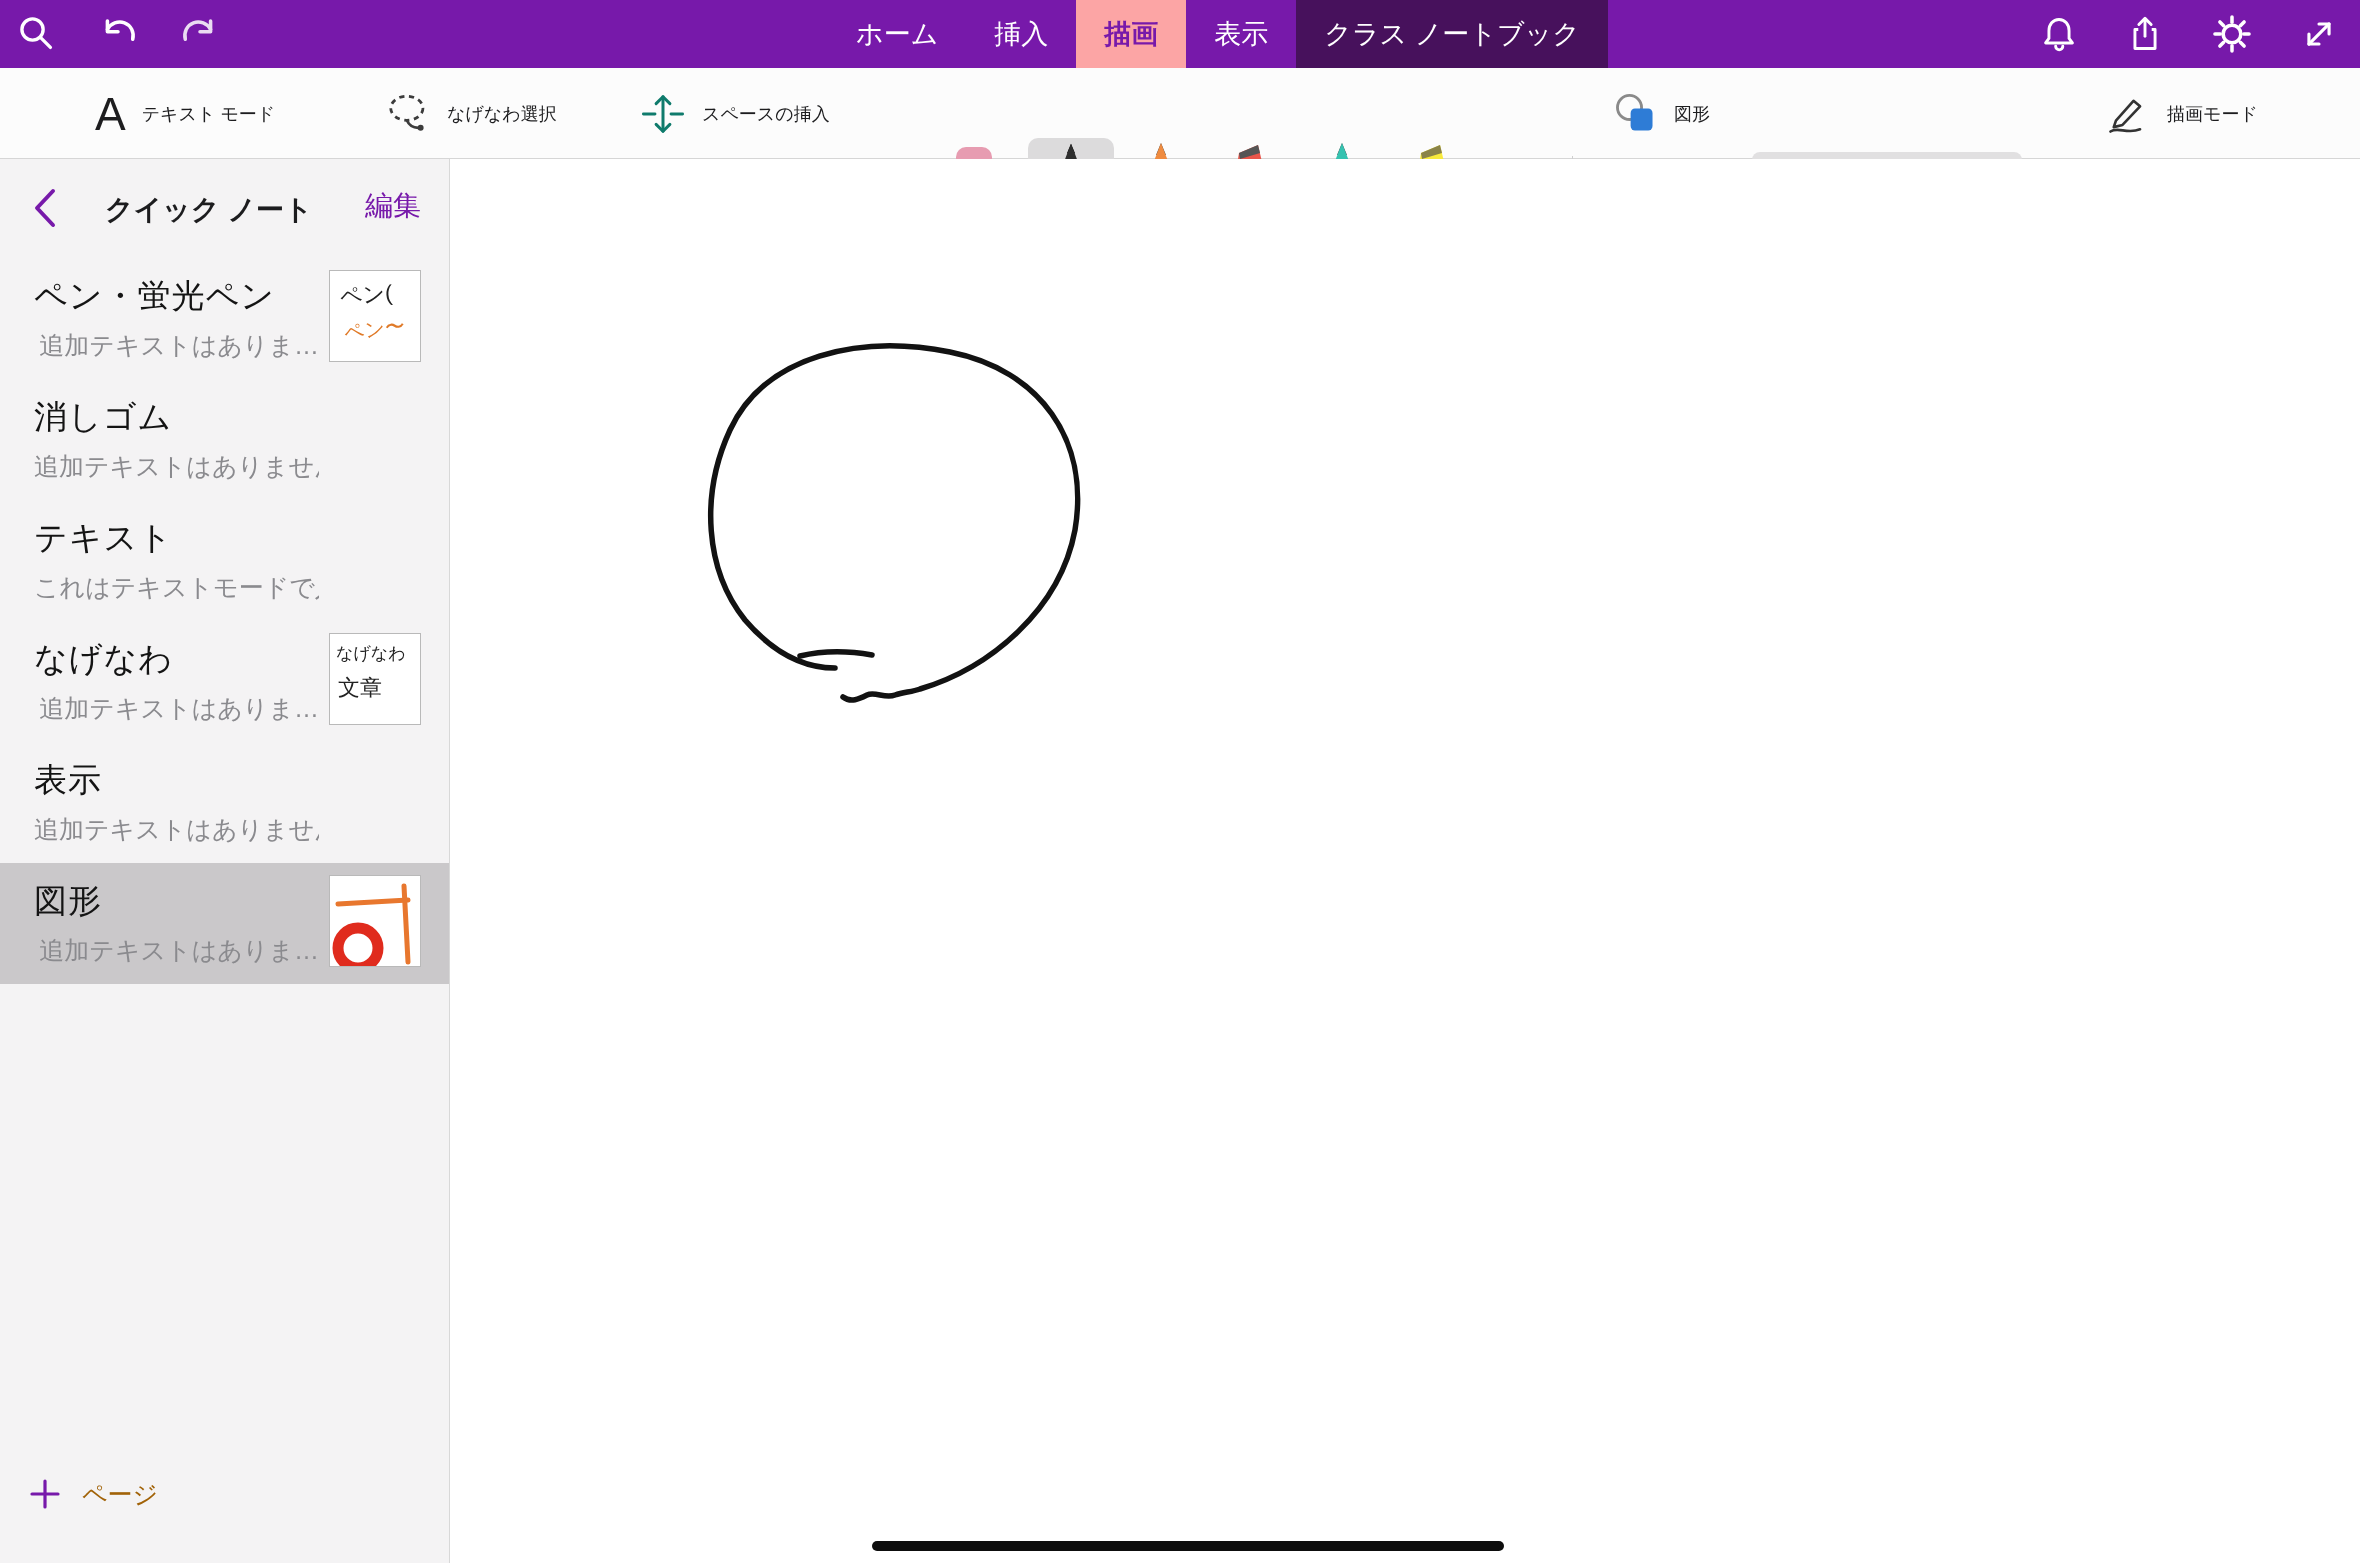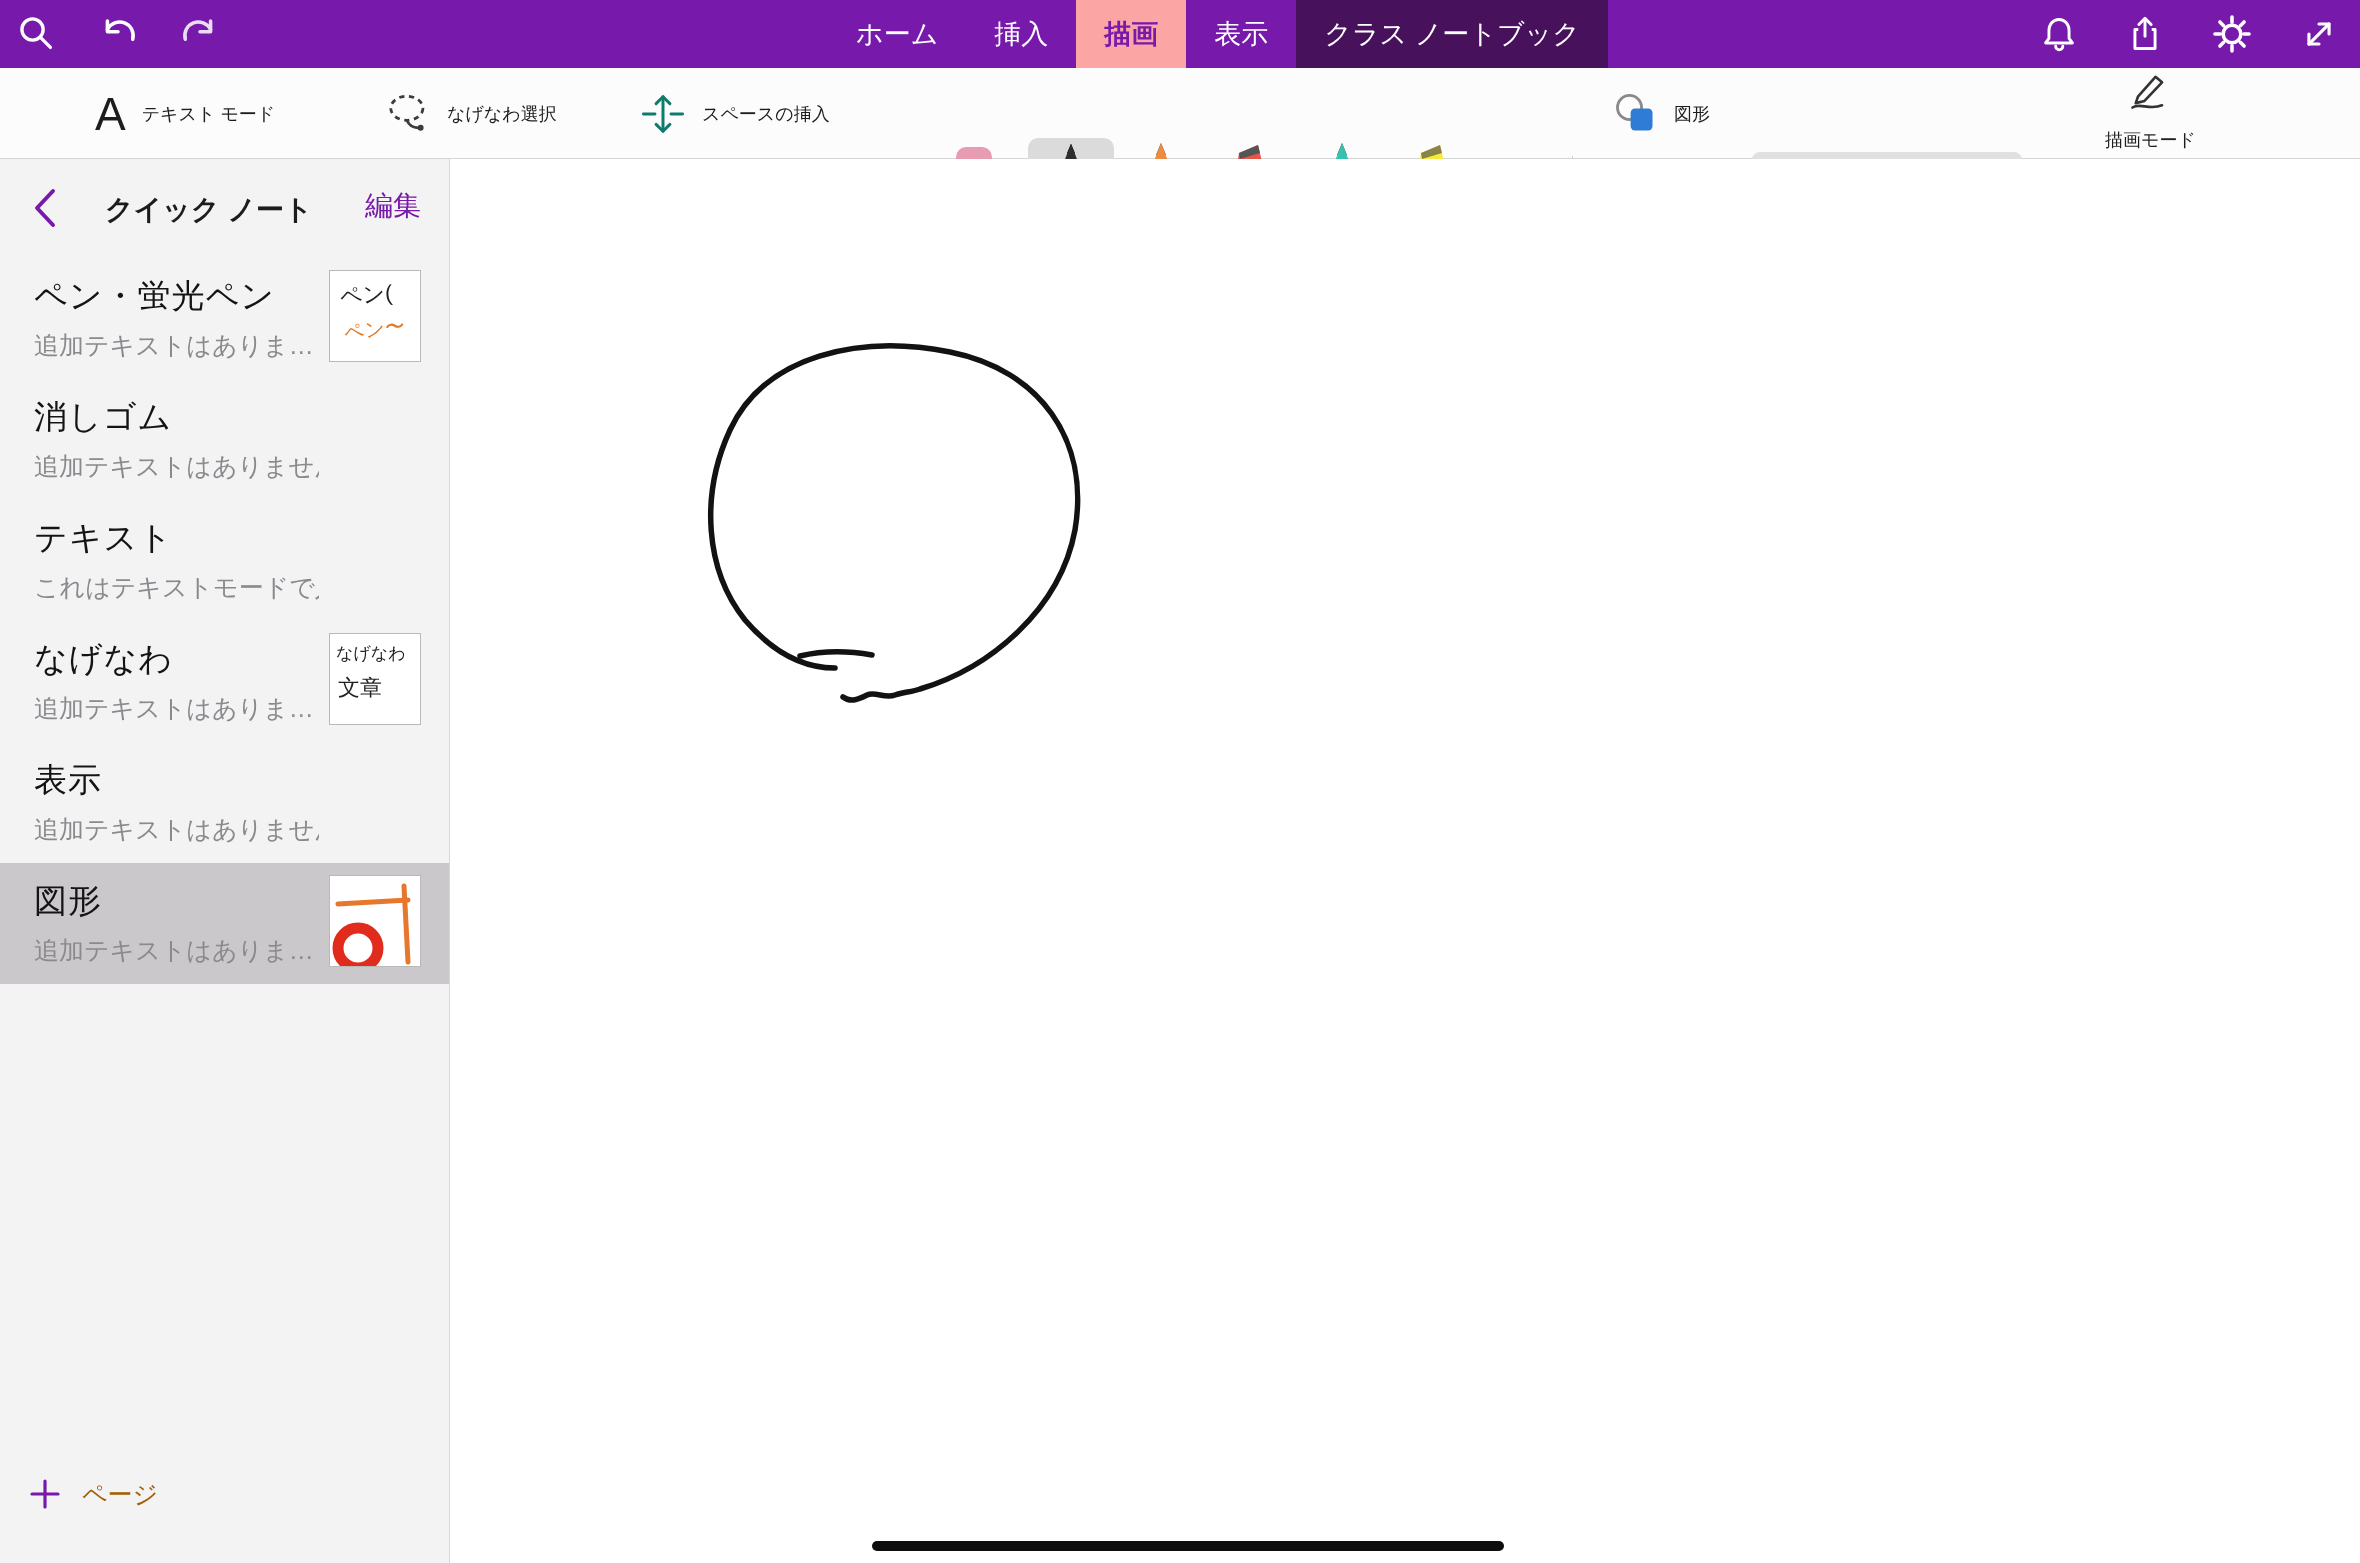--- a/index.html
+++ b/index.html
@@ -36,21 +36,21 @@
   
   .sidebar { position:absolute; left:0; top:159px; width:450px; height:1404px; background:#f4f3f4;
              border-right:1px solid #d8d8d8; }
   .sb-header { position:relative; height:99px; }
   .sb-back { position:absolute; left:22px; top:26px; width:44px; height:48px; background:none; border:none; cursor:pointer; }
   .sb-title { position:absolute; left:105px; top:32px; font-size:28px; font-weight:600; color:#1c1c1e; }
   .sb-edit { position:absolute; right:28px; top:28px; font-size:28px; color:#7719aa; background:none; border:none; cursor:pointer; font-family:inherit; }
   .sb-row { position:relative; height:121px; padding:16px 130px 0 34px; cursor:pointer; }
   .sb-row.selected { background:#cac8ca; }
   .row-title { font-size:33px; color:#141414; letter-spacing:1px; white-space:nowrap; overflow:hidden; }
-  .row-sub { margin-top:10px; font-size:25px; color:#8a8a8e; white-space:nowrap; overflow:hidden; }
+  .row-sub { margin-top:10px; font-size:25px; color:#8a8a8e; white-space:nowrap; overflow:hidden;text-align:right; }
   .thumb { position:absolute; right:28px; top:12px; width:92px; height:92px; background:#fff;
            border:1px solid #b9b9b9; overflow:hidden; }
   .thumb .t1 { display:block; font-size:22px; color:#222; margin:8px 0 0 10px; transform:rotate(-4deg); }
   .thumb .t2 { display:block; font-size:20px; color:#e07a28; margin:6px 0 0 14px; transform:rotate(-7deg); }
   .thumb .s1 { display:block; font-size:17px; color:#222; margin:8px 0 0 6px; }
   .thumb .s2 { display:block; font-size:22px; color:#222; margin:8px 0 0 8px; font-weight:400; }
   .sb-footer { position:absolute; left:28px; bottom:52px; display:flex; align-items:center; gap:20px;
                background:none; border:none; cursor:pointer; font-family:inherit; }
   .sb-footer span { font-size:25px; color:#a16207; }
 
@@ -243,21 +243,21 @@
       <svg width="48" height="40" viewBox="0 0 48 40">
         <rect x="12" y="10" width="26" height="20" rx="4" fill="none" stroke="#333" stroke-width="2.4"></rect>
         <path d="M6 16 A 15 15 0 0 1 18 4" fill="none" stroke="#333" stroke-width="2.4" stroke-linecap="round"></path>
         <polyline points="13,3 18,4 17,9" fill="none" stroke="#333" stroke-width="2.4" stroke-linecap="round" stroke-linejoin="round"></polyline>
         <path d="M42 24 A 15 15 0 0 1 30 36" fill="none" stroke="#333" stroke-width="2.4" stroke-linecap="round"></path>
         <polyline points="35,37 30,36 31,31" fill="none" stroke="#333" stroke-width="2.4" stroke-linecap="round" stroke-linejoin="round"></polyline>
       </svg>
       <span class="tb-label">インクを図形に変換</span>
     </button>
 
-    <button class="tb-group" style="left:2105px;flex-direction:column;">
+    <button class="tb-group" style="left:2105px;">
       <svg width="46" height="44" viewBox="0 0 42 40">
         <path d="M10 26 L26 8 L32 13 L16 30 L8 32 Z" fill="none" stroke="#333" stroke-width="2.4" stroke-linejoin="round"></path>
         <path d="M5 36 C 12 31 20 39 32 34" fill="none" stroke="#333" stroke-width="2.4" stroke-linecap="round"></path>
       </svg>
       <span class="tb-label">描画モード</span>
     </button>
   </div>
 
   <aside class="sidebar">
     <div class="sb-header">

